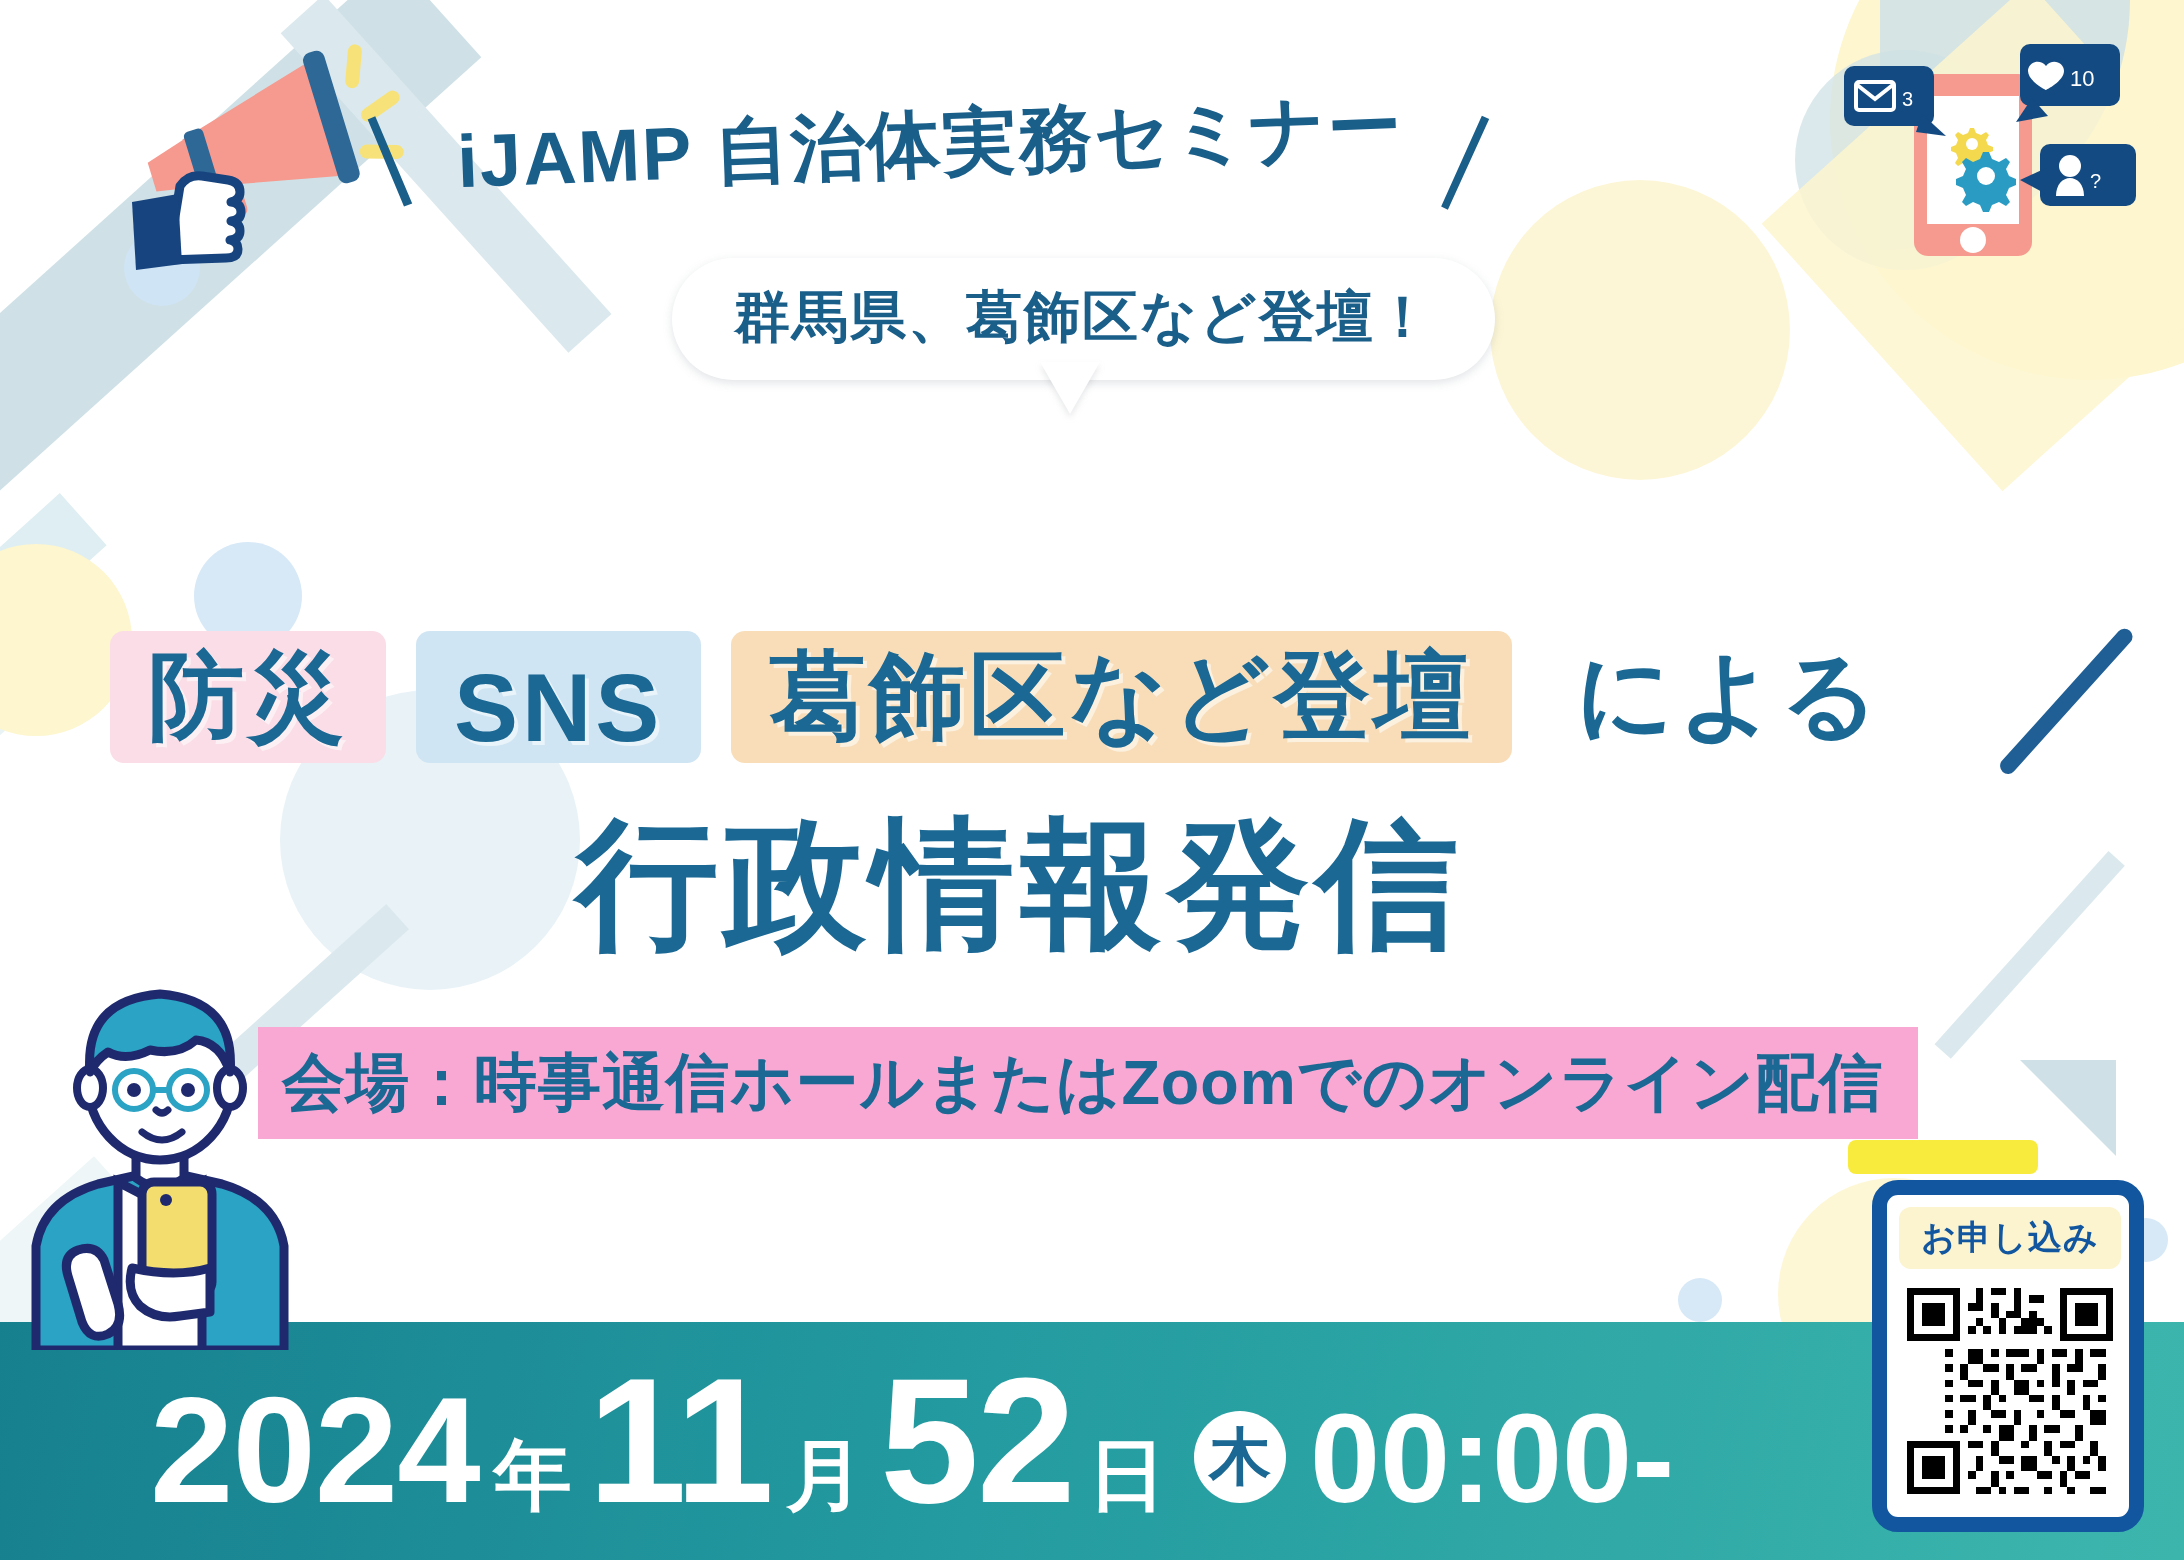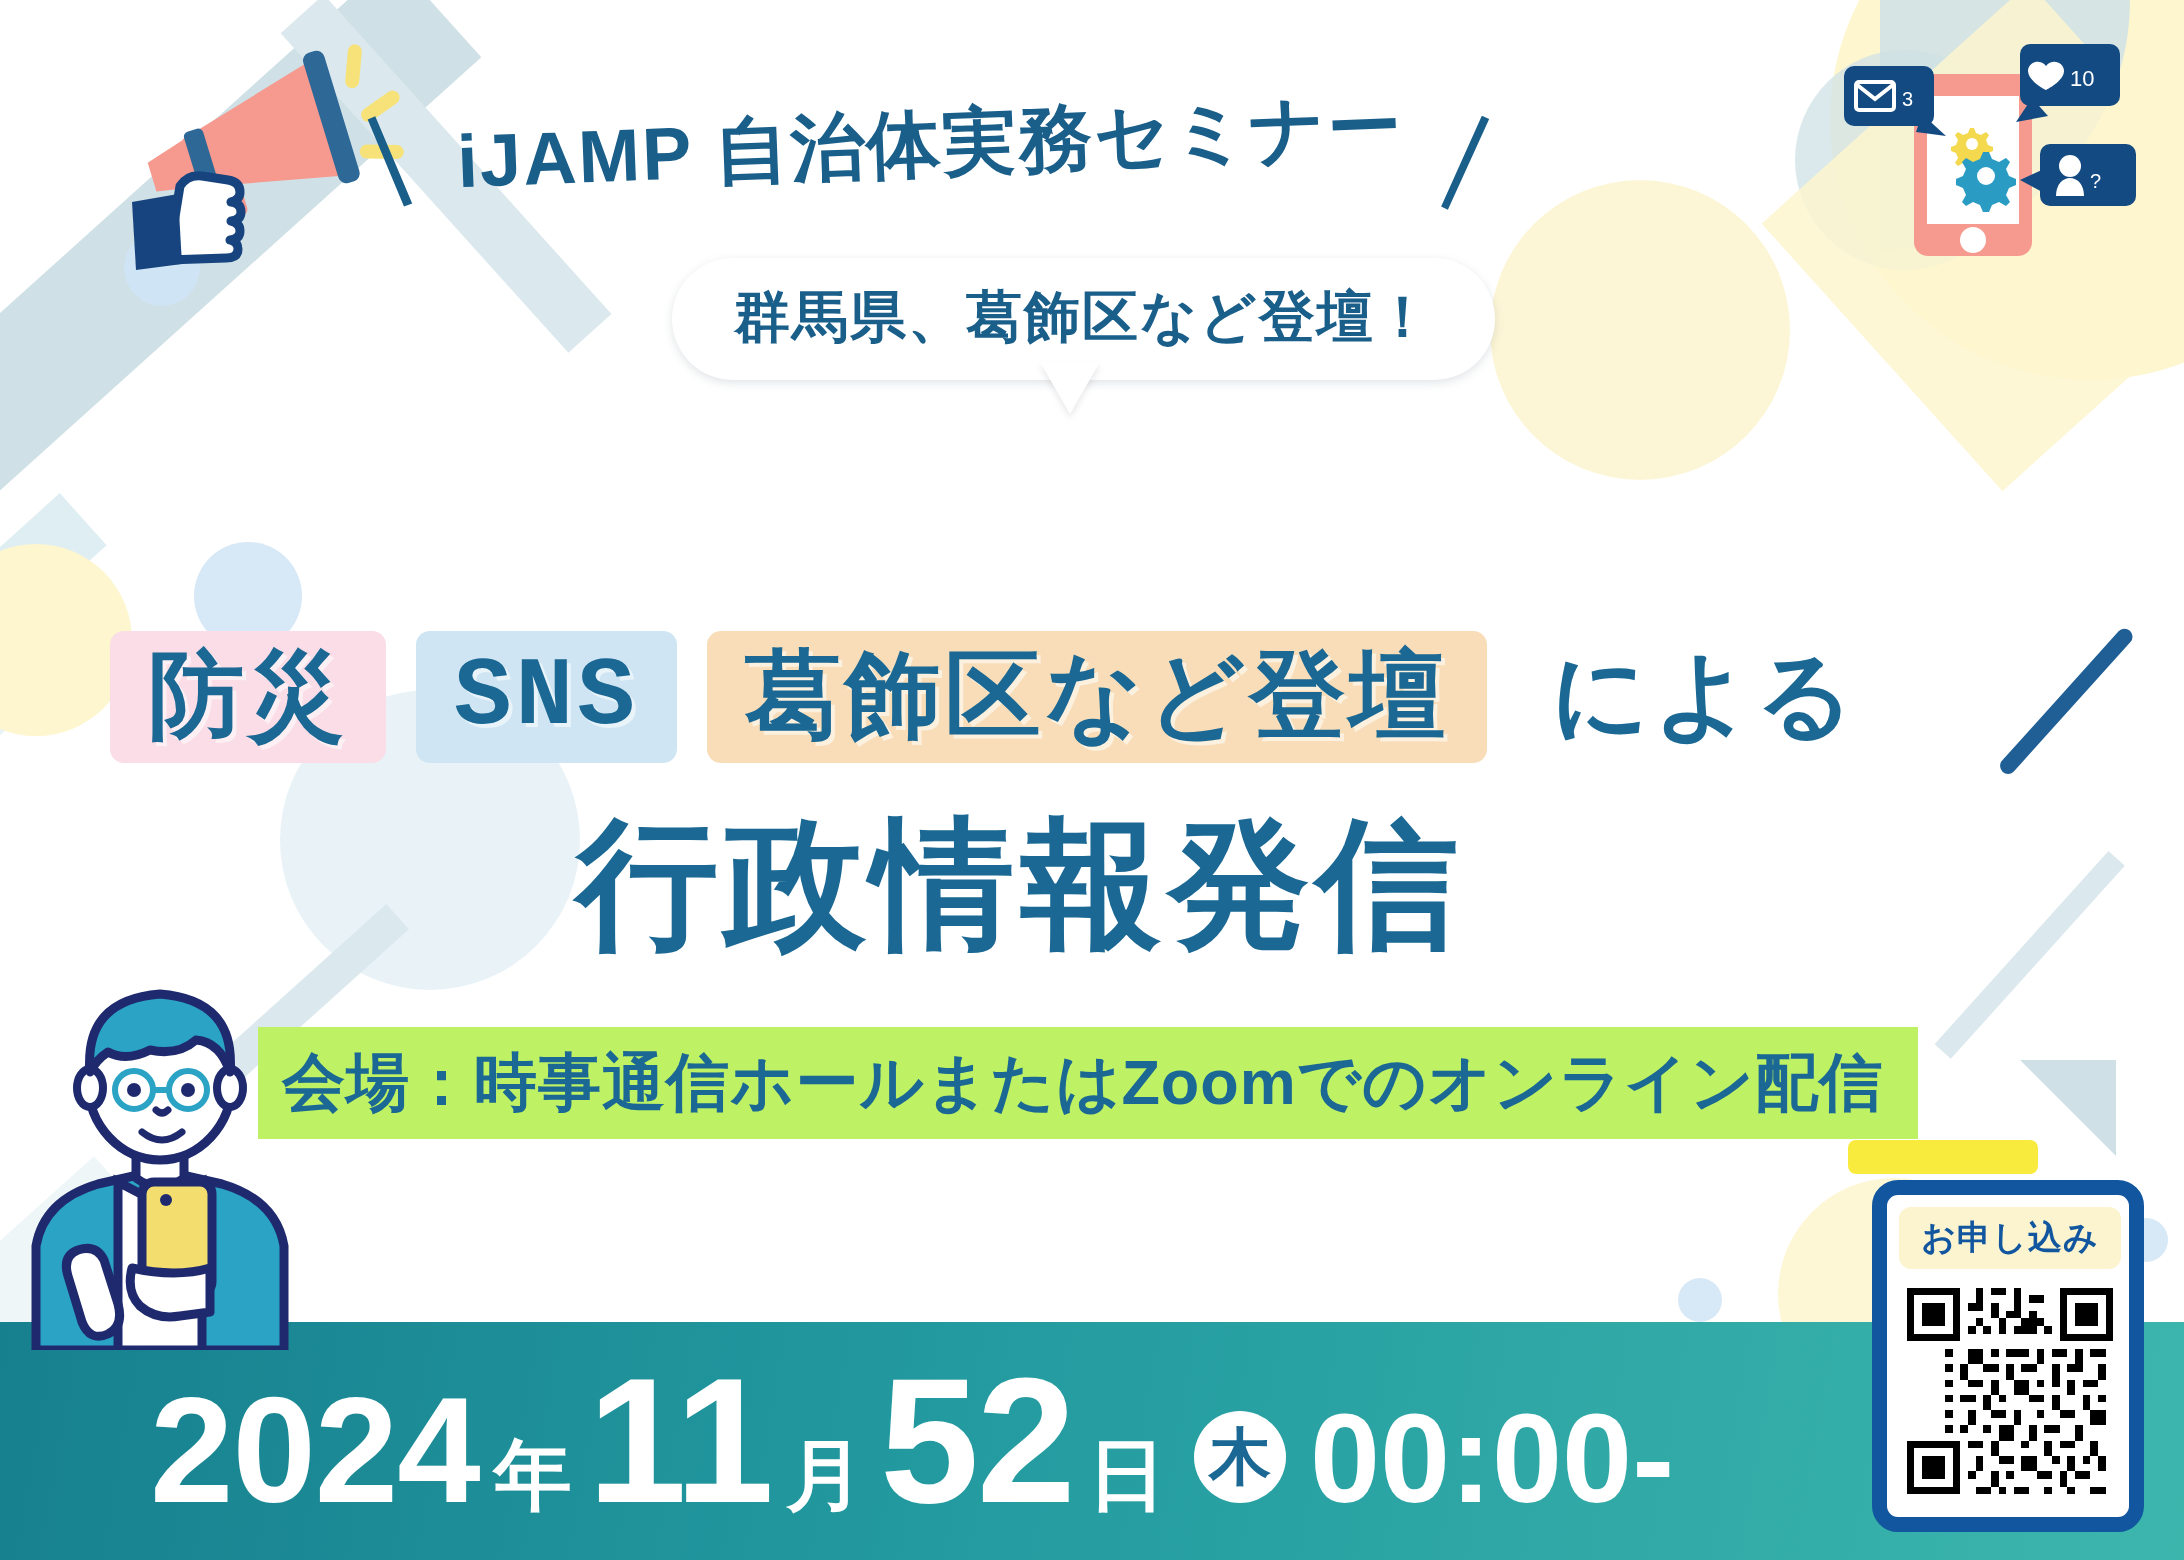--- a/index.html
+++ b/index.html
@@ -68,22 +68,22 @@
       9px 10px 0 #f5e03c,
       10px 9px 0 #f5e03c;
   }
 
   
   .tag-row{
     position:absolute;left:110px;top:612px;width:1960px;height:170px;z-index:5;
     display:flex;align-items:center;gap:30px;
   }
   .tag{
-    border-radius:14px;display:flex;align-items:center;justify-content:center;
-    height:132px;padding:0 38px;font-family:Liberation Mono, monospace;
+    border-radius:14px;display:flex;align-items:flex-end;justify-content:center;
+    height:132px;padding:0 38px;
   }
   .tag-text{
     color:#1a6893;font-weight:bold;font-size:96px;letter-spacing:4px;white-space:nowrap;
     text-shadow:4px 4px 0 rgba(255,255,255,.55);
   }
   .tag-suffix{
     color:#1a6893;font-weight:bold;font-size:96px;letter-spacing:4px;white-space:nowrap;
     margin-left:34px;
   }
 
@@ -93,21 +93,21 @@
   }
   .subheadline-text{
     display:inline-block;color:#1a6893;font-weight:bold;
     font-size:142px;letter-spacing:6px;white-space:nowrap;
     text-shadow:6px 6px 0 rgba(255,255,255,.75);
   }
 
   
   .venue-bar{
     position:absolute;left:258px;top:1027px;width:1660px;height:112px;z-index:5;
-    background:#bef264;display:flex;align-items:center;
+    background:#f9a8d4;display:flex;align-items:center;
   }
   .venue-text{
     color:#1a6893;font-weight:bold;font-size:63px;letter-spacing:1px;
     white-space:nowrap;padding-left:24px;
   }
 
   
   .person{position:absolute;left:6px;top:950px;width:320px;height:400px;z-index:6;}
 
   

